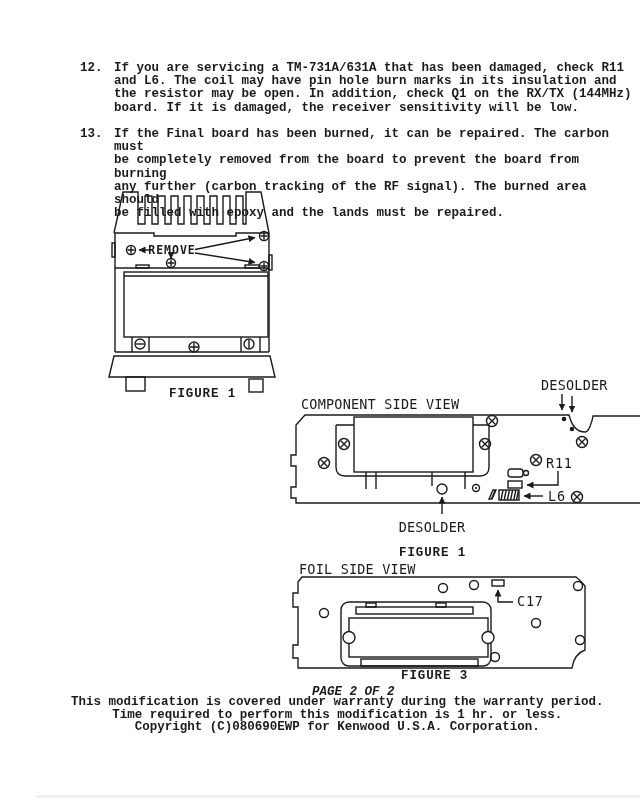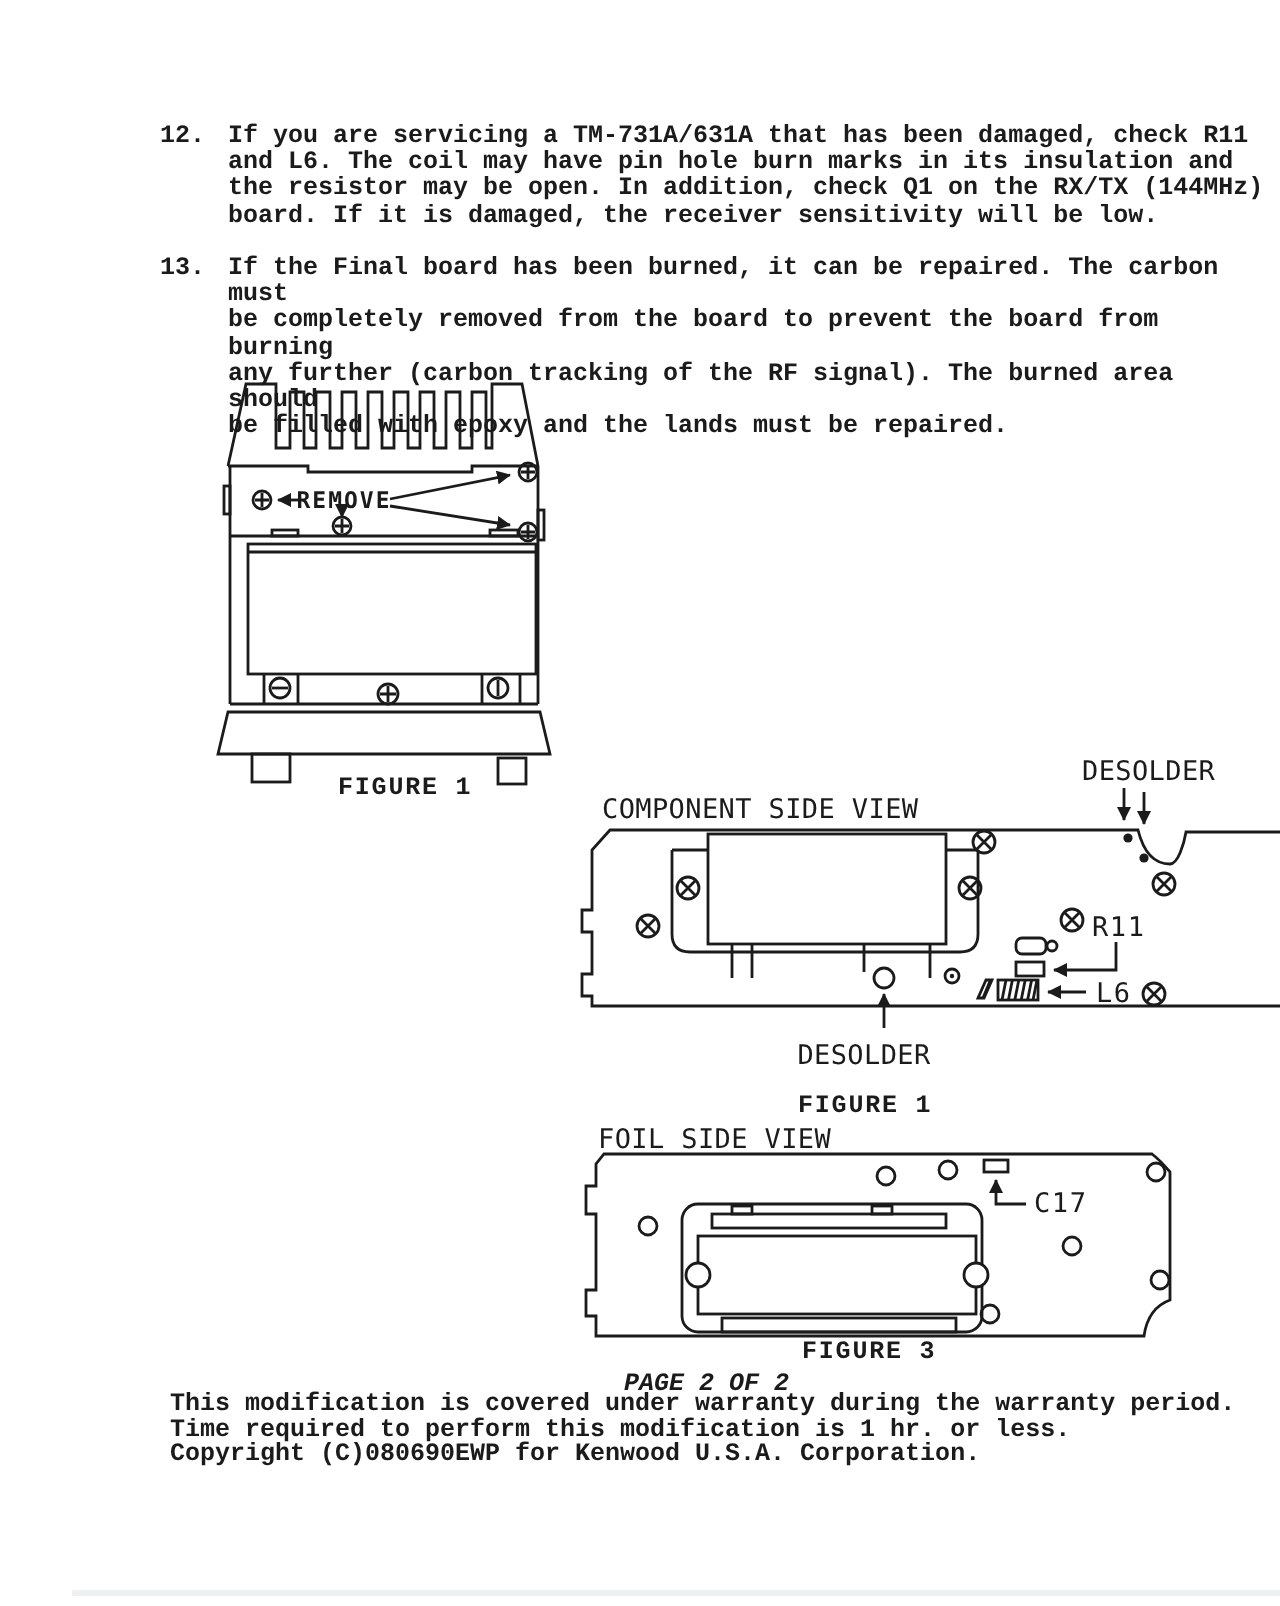--- a/index.html
+++ b/index.html
@@ -7,22 +7,22 @@
     position:relative; width:640px; height:803px; background:#ffffff;
     font-family:"Liberation Mono","DejaVu Sans Mono",monospace;
     color:#1b1b1b; overflow:hidden;margin-left:36px;
   }
   .para { position:absolute; left:44px; display:flex; width:556px; }
   .para .num { width:34px; flex:0 0 34px; }
   .body-text { font-size:12.5px; line-height:13.2px; font-weight:bold; }
   .para .txt { white-space:pre-line; width:522px; }
   .caption { position:absolute; font-size:12.5px; font-weight:bold; letter-spacing:0.9px; }
   .page-label { position:absolute; left:276px; top:685px; font-size:12.5px; font-weight:bold;font-style:italic; }
-  .footer { position:absolute; left:49px; top:696px; font-size:12.5px; line-height:12.6px;
-            font-weight:bold; white-space:pre-line; }
+  .footer { position:absolute; left:35px; top:696px; font-size:12.5px; line-height:12.6px;
+            font-weight:bold; white-space:pre-line;text-align:center; }
   .fig { position:absolute; }
   svg { overflow:visible; }
   svg text { fill:#1b1b1b; font-family:"DejaVu Sans Mono",monospace; }
   .svg-title { font-size:13.5px; letter-spacing:0.2px; }
   .svg-part  { font-size:13.5px; letter-spacing:0.8px; }
   .svg-remove{ font-size:11.5px; font-weight:bold; letter-spacing:1px; }
   .ln   { stroke:#1b1b1b; stroke-width:1.4; fill:none; }
   .lnw  { stroke:#1b1b1b; stroke-width:1.4; fill:#ffffff; }
   .fillk{ fill:#1b1b1b; stroke:none; }
   .scan-edge { position:absolute; left:0; top:795px; width:640px; height:3px; background:#eef1f2; }

